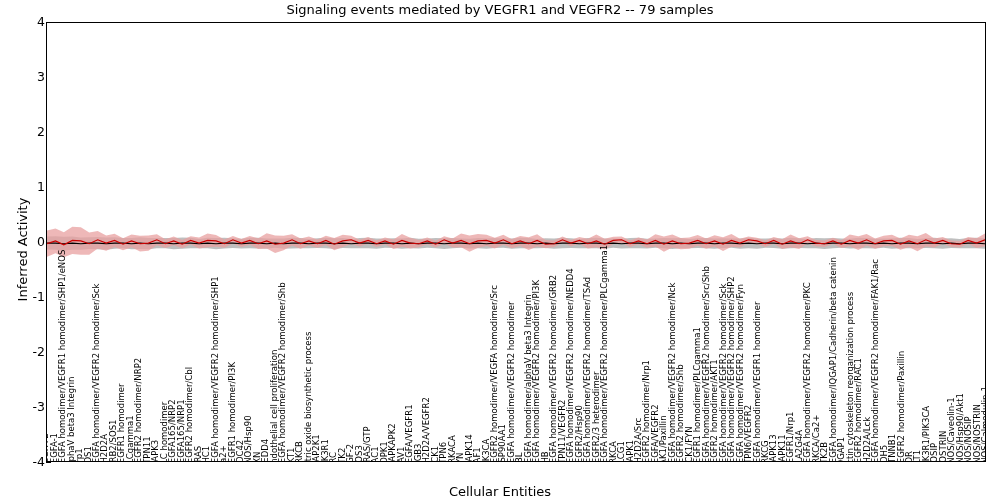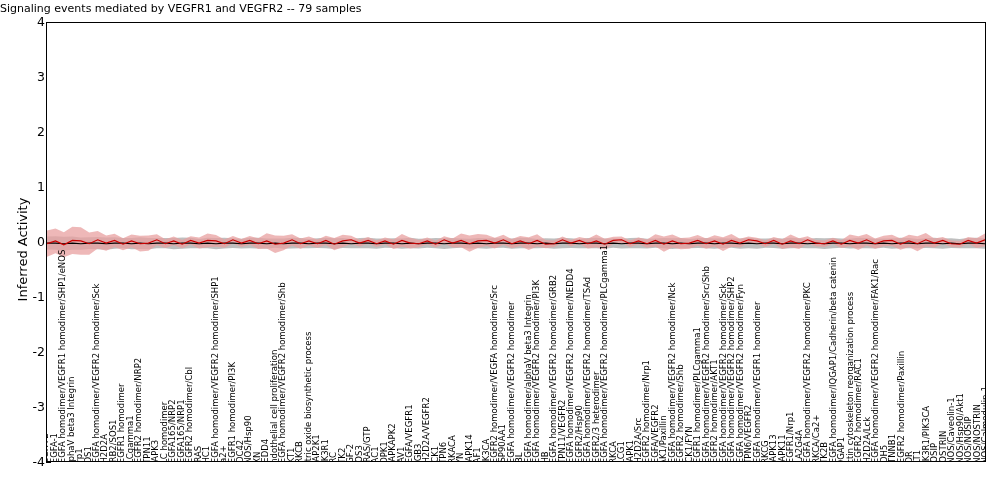--- a/index.html
+++ b/index.html
@@ -15,22 +15,22 @@
     width: 1000px;
     height: 500px;
     overflow: hidden;
     background: #ffffff;
   }
   #title {
     position: absolute;
     left: 0;
     top: 2px;
     width: 1000px;
-    text-align: left;
-    font-size: 11px;
+    text-align: center;
+    font-size: 13px;
     color: #000;
   }
   #plot {
     position: absolute;
     left: 46px;
     top: 22px;
     width: 940px;
     height: 440px;
     border: 1.2px solid #000;
     box-sizing: border-box;
@@ -118,20 +118,21 @@
   }
 </style>
 </head>
 <body>
 
 <div id="root">
 
   <div id="title">Signaling events mediated by VEGFR1 and VEGFR2 -- 79 samples</div>
 
   <div id="ylabel">Inferred Activity</div>
+  <div id="xlabel">Cellular Entities</div>
 
   <div id="ytick-container">
       <div class="ytick-label" style="top: 462px;">-4</div>
       <div class="ytick" style="top: 462px;"></div>
       <div class="ytick-label" style="top: 407px;">-3</div>
       <div class="ytick" style="top: 407px;"></div>
       <div class="ytick-label" style="top: 352px;">-2</div>
       <div class="ytick" style="top: 352px;"></div>
       <div class="ytick-label" style="top: 297px;">-1</div>
       <div class="ytick" style="top: 297px;"></div>

